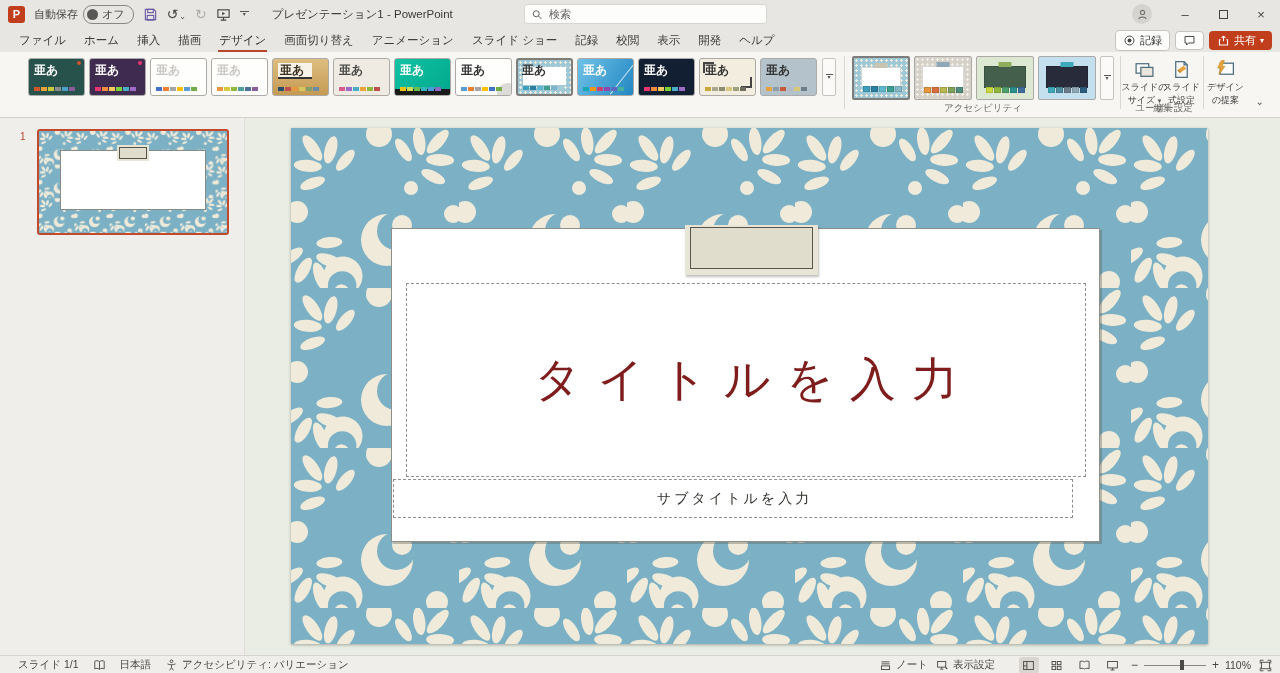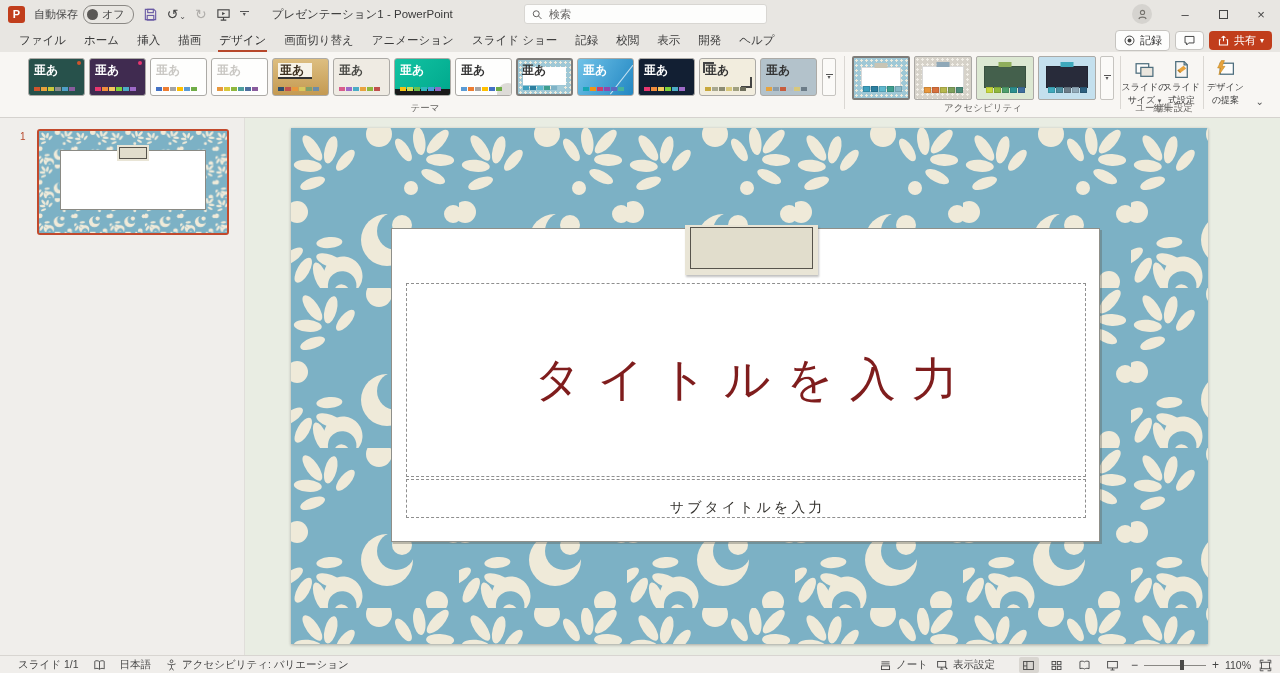--- a/index.html
+++ b/index.html
@@ -129,22 +129,22 @@
     box-shadow:0 1px 3px rgba(0,0,0,.3); }
   .slide svg.bg { position:absolute; left:0; top:0; }
   .card { position:absolute; left:100px; top:100px; width:709px; height:314px; background:#FFFFFF;
     border:1px solid #8F8F89; box-shadow:2px 2px 0 rgba(90,90,80,.35); }
   .deco-tab { position:absolute; left:394px; top:97px; width:133px; height:50px; background:#E9E5D6;
     padding:2px 5px 6px 5px; box-shadow:1px 2px 2px rgba(0,0,0,.25); }
   .deco-tab-inner { width:100%; height:100%; background:#E1DDCC; border:1px solid #57544C; }
   .ph-title { position:absolute; left:115px; top:155px; width:680px; height:194px; border:1px dashed #8F8F8F;
     display:flex; align-items:center; justify-content:center; }
   .ph-title span { font-size:46px; letter-spacing:16px; text-indent:16px; color:#7f1d1d; }
-  .ph-sub { position:absolute; left:115px; top:351px; width:680px; height:39px; border:1px dashed #8F8F8F;
-    display:flex; align-items:flex-end; justify-content:center; }
+  .ph-sub { position:absolute; left:102px; top:351px; width:680px; height:39px; border:1px dashed #8F8F8F;
+    display:flex; align-items:center; justify-content:center; }
   .ph-sub span { font-size:14px; letter-spacing:3px; text-indent:3px; color:#33312D; }
 
   
   .statusbar { position:absolute; bottom:0; left:0; right:0; height:18px; background:#F0EEEB;
     border-top:1px solid #D8D5D1; font-size:10.5px; color:#444; }
   .sb-left { position:absolute; left:18px; top:0; height:18px; display:flex; align-items:center; gap:14px; }
   .sb-item { display:flex; align-items:center; gap:4px; white-space:nowrap; }
   .sb-right { position:absolute; right:8px; top:0; height:18px; display:flex; align-items:center; gap:8px; }
   .viewbtn { width:20px; height:16px; display:flex; align-items:center; justify-content:center; border-radius:2px; }
   .viewbtn.sel { background:#D9D6D1; }
@@ -390,21 +390,20 @@
             <i class="sw" style="background: rgb(140, 156, 168);"></i>
             <i class="sw" style="background: rgb(199, 92, 61);"></i>
             <i class="sw" style="background: rgb(181, 189, 196);"></i>
             <i class="sw" style="background: rgb(216, 200, 124);"></i>
             <i class="sw" style="background: rgb(108, 124, 136);"></i>
           </span></div>
       </div>
     <div class="more-btn" style="position:absolute;left:822px;top:6px;">
       <span class="more-glyph">▾</span>
     </div>
-    <div class="group-label" style="left:28px;width:794px;">テーマ</div>
     <div class="rib-div" style="left:844px;"></div>
 
     <div class="var-gallery">
         <div class="vthumb v-bluefloral selected">
           <div class="vpanel" style="background: rgb(255, 255, 255);"></div>
           <div class="vtab" style="background: rgb(200, 196, 180);"></div>
           <span class="vsws">
             <i class="vsw" style="background: rgb(62, 159, 190);"></i>
             <i class="vsw" style="background: rgb(44, 127, 160);"></i>
             <i class="vsw" style="background: rgb(95, 184, 206);"></i>

